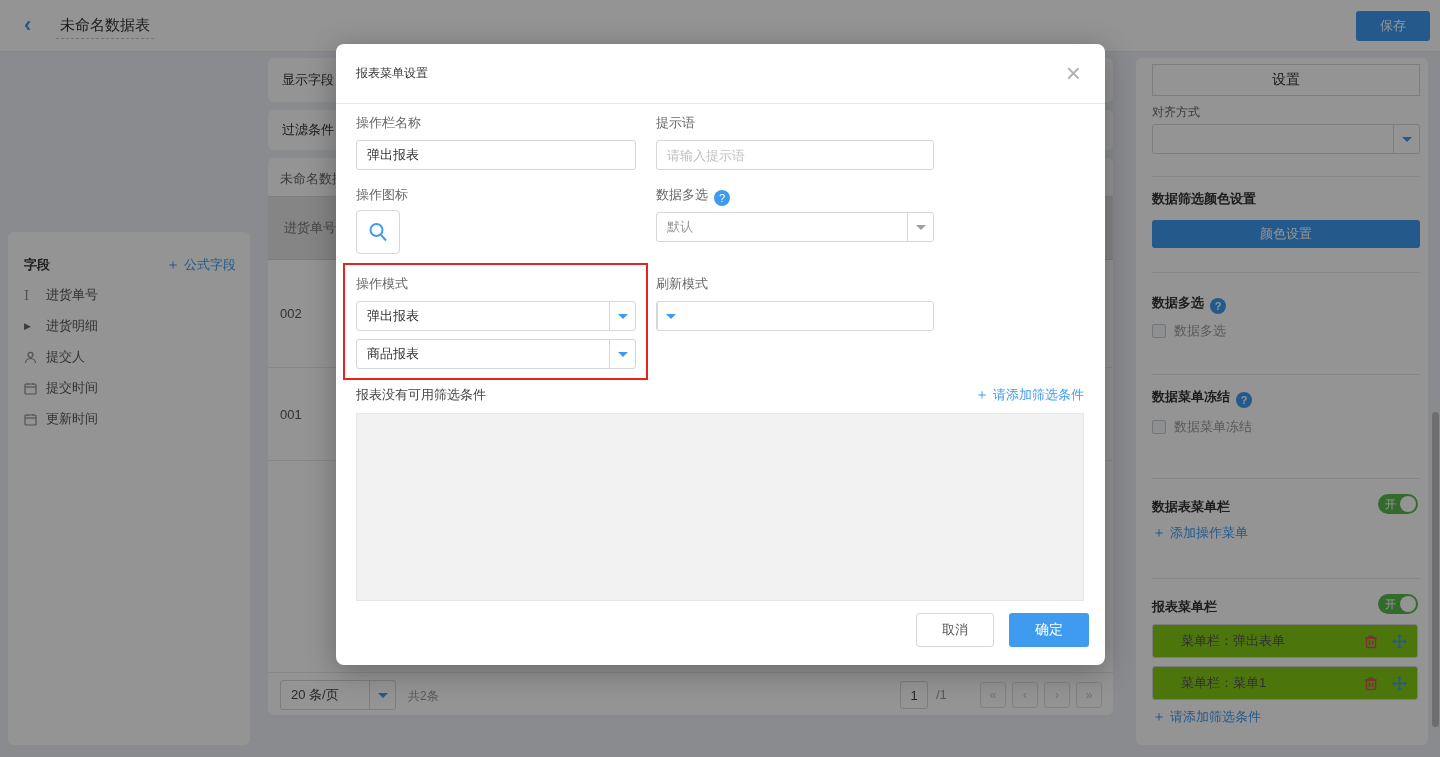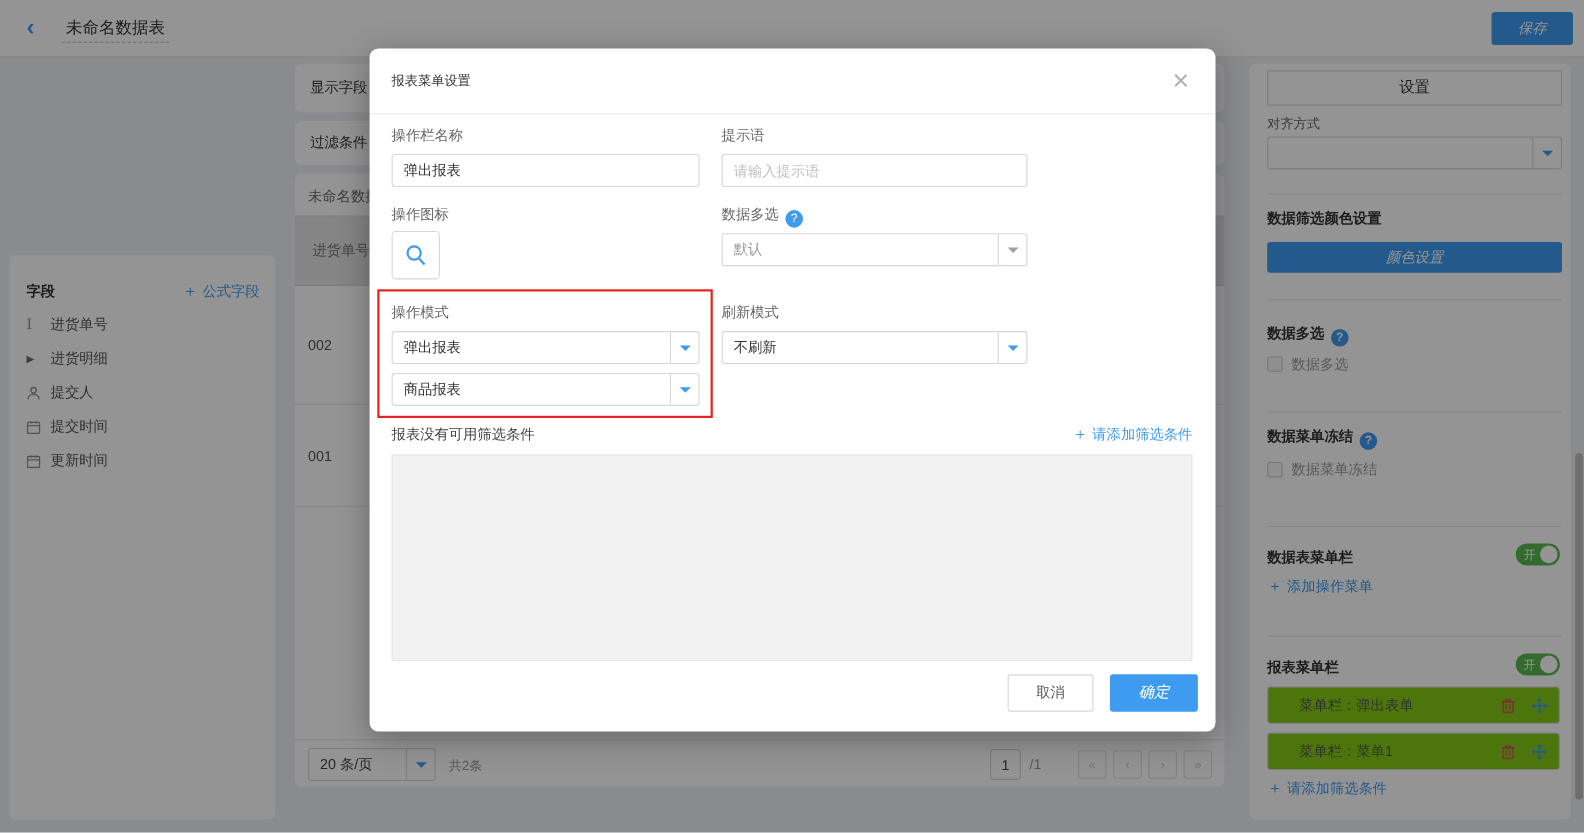--- a/index.html
+++ b/index.html
@@ -5,21 +5,21 @@
   * { margin:0; padding:0; box-sizing:border-box; }
   html,body { width:1440px; height:757px; }
   body { font-family:"Liberation Sans","DejaVu Sans",sans-serif; font-size:13px; color:#333; }
   #stage { position:relative; width:1440px; height:757px; background:#edf0f4; overflow:hidden; }
 
   
   .topbar { position:absolute; left:0; top:0; width:1440px; height:52px; background:#fff; border-bottom:1px solid #e6e6e6; z-index:1; }
   .back { position:absolute; left:24px; top:13px; font-size:22px; line-height:24px; color:#3f9bf0; font-weight:bold; cursor:pointer; }
   .doc-title { position:absolute; left:56px; top:16px; font-size:15px; color:#333; padding:0 4px 3px 4px; border-bottom:1px dashed #c5c8cc; }
   .btn { display:flex; align-items:center; justify-content:center; border-radius:3px; cursor:pointer; }
-  .btn-primary { background:#3f9bf0; color:#fff;font-style:italic; }
+  .btn-primary { background:#3f9bf0; color:#fff; }
   .save-btn { position:absolute; left:1356px; top:11px; width:74px; height:30px; font-size:13px; }
 
   .card { position:absolute; background:#fff; border-radius:6px; z-index:1; }
   .bold { font-weight:bold; color:#333; font-size:13px; }
   .link { color:#3f9bf0; font-size:12px; cursor:pointer; }
   .link-lg { color:#3f9bf0; font-size:13px; cursor:pointer; }
   .plus { font-size:14px; margin-right:4px; font-weight:normal; }
 
   .src-item { position:absolute; left:14px; right:14px; top:46px; height:30px; background:#f6f7f9; border:1px solid #e4e7ea; border-radius:3px; display:flex; align-items:center; padding-left:10px; color:#555; cursor:pointer; }
   .field-row { position:absolute; left:16px; height:20px; display:flex; align-items:center; color:#555; font-size:13px; cursor:pointer; }
@@ -298,21 +298,20 @@
           <span class="caret"></span>
         </span>
     </div>
     <div class="dd" style="position:absolute; left:20px; top:295px; width:280px; height:30px;">
       <span class="val">商品报表</span>
       <span class="caret-cell">
           <span class="caret"></span>
         </span>
     </div>
     <div class="dd" style="position:absolute; left:320px; top:257px; width:278px; height:30px;">
-      <span class="val">不刷新</span>
       <span class="caret-cell">
           <span class="caret"></span>
         </span>
     </div>
 
     <span class="m-label" style="left:20px; top:342px; color:#444;">报表没有可用筛选条件</span>
     <span class="link-lg" style="position:absolute; right:21px; top:342px;"><span class="plus">＋</span><span>请添加筛选条件</span></span>
 
     <div class="filter-panel"></div>
 

